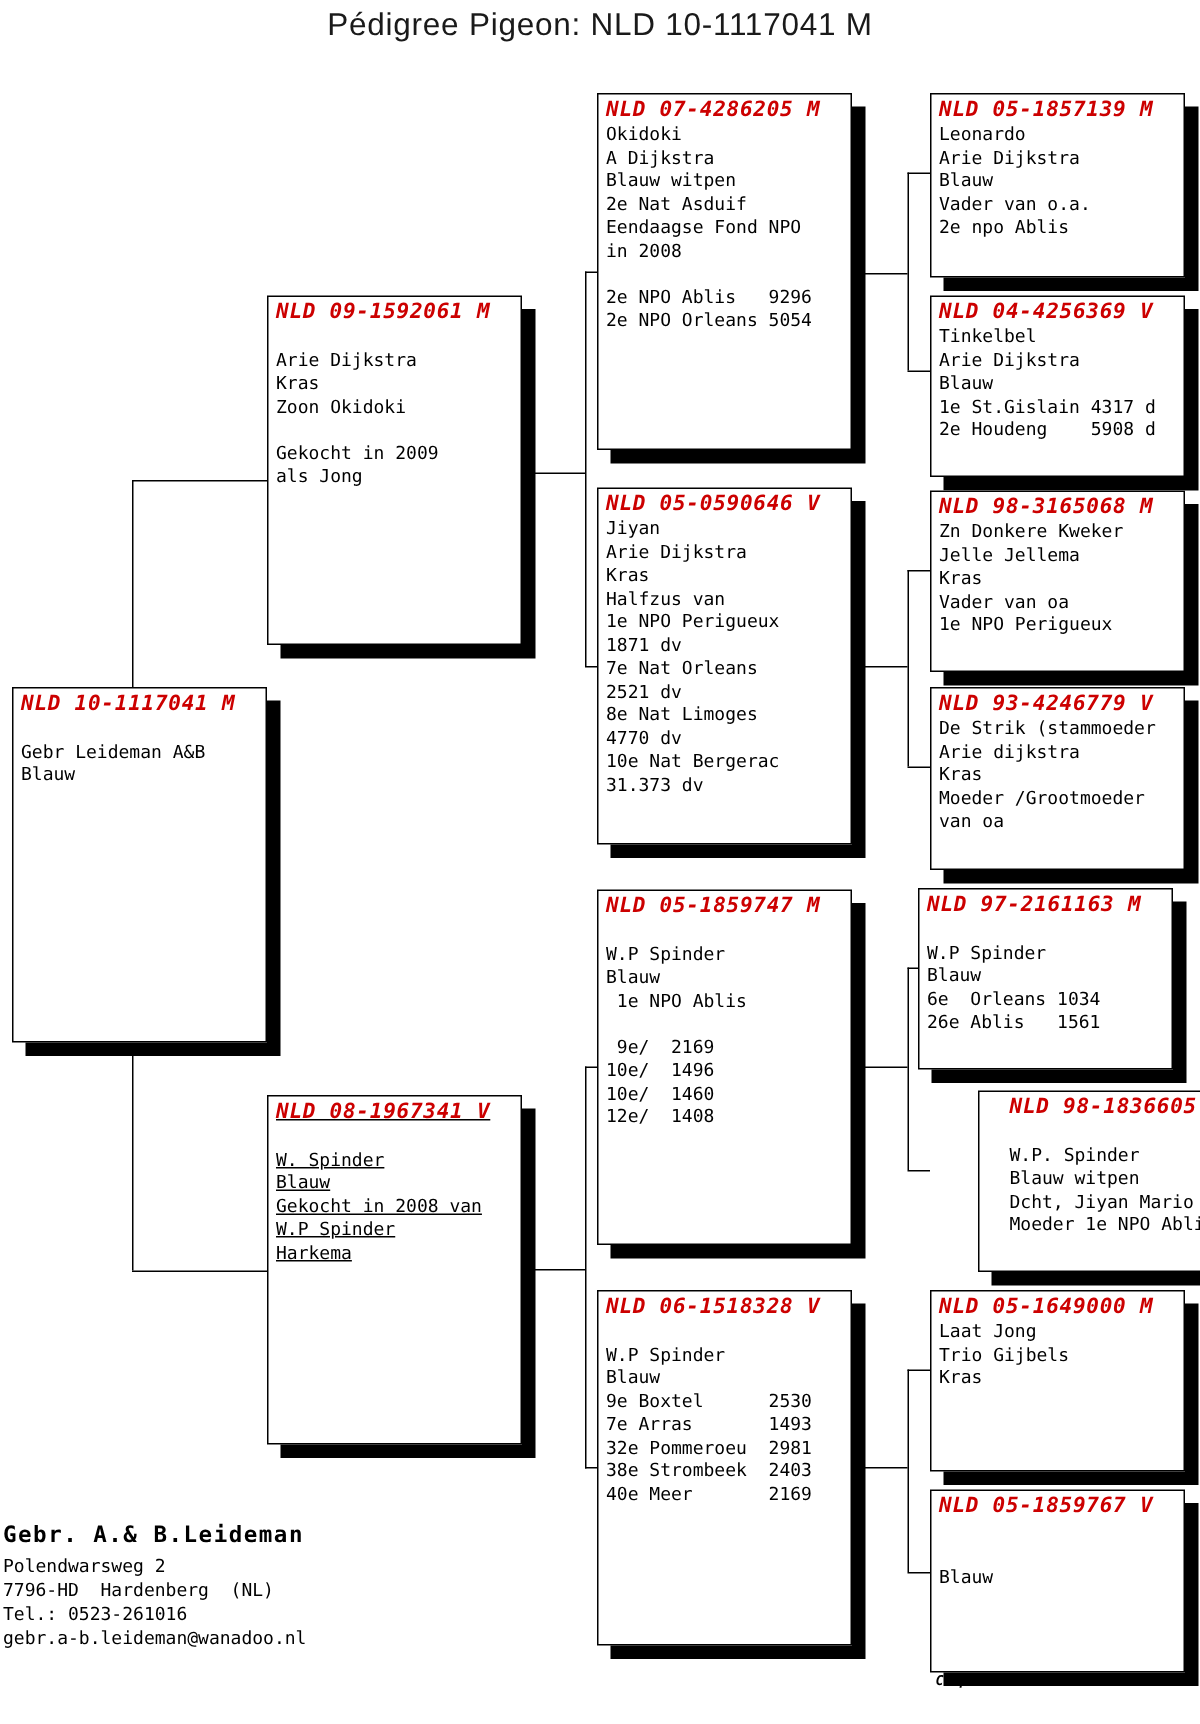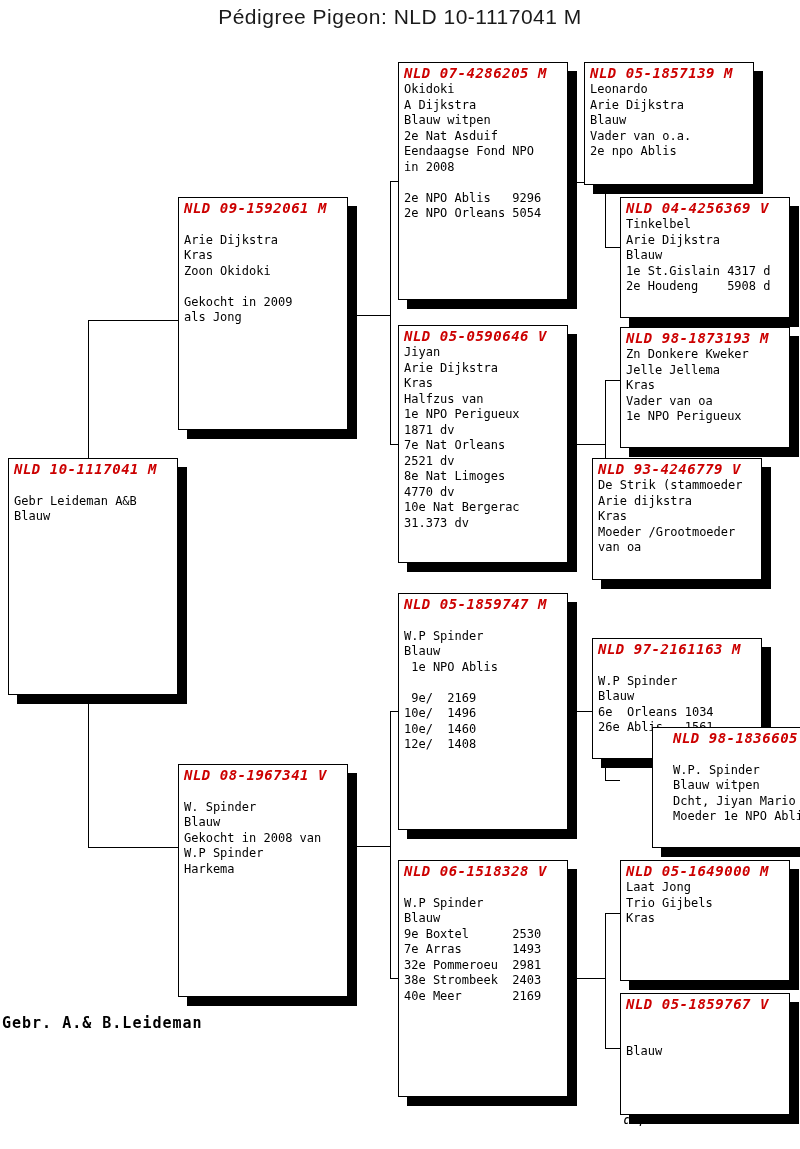--- a/index.html
+++ b/index.html
@@ -22,30 +22,30 @@
     font-size:14px; font-weight:bold; font-style:italic;
     color:var(--ring-red,#cc0000); white-space:pre; letter-spacing:0.5px;
     margin-bottom:1px;
   }
   .pbody { font-size:12px; line-height:15.5px; white-space:pre; color:#000; }
   .line { position:absolute; background:#000; z-index:1; }
 
   
   .subject { left:8px;   top:458px; height:237px; }
   .sire    { left:178px; top:197px; height:233px; }
-  .dam     { left:178px; top:764px; height:233px; }
+  .dam     { left:178px; top:730px; height:233px;text-decoration:underline; }
   .gp1 { left:398px; top:62px;  height:238px; }
   .gp2 { left:398px; top:325px; height:238px; }
   .gp3 { left:398px; top:593px; height:237px; }
   .gp4 { left:398px; top:860px; height:237px; }
-  .ggp1 { left:584px; top:62px;  height:123px; }
+  .ggp1 { left:620px; top:62px;  height:123px; }
   .ggp2 { left:620px; top:197px; height:121px; }
   .ggp3 { left:620px; top:327px; height:121px; }
-  .ggp4 { left:592px; top:458px; height:122px; }
-  .ggp5 { left:592px; top:592px; height:121px;margin-top:46px; }
+  .ggp4 { left:620px; top:458px; height:122px; }
+  .ggp5 { left:612px; top:592px; height:121px; }
   .ggp6 { left:652px; top:727px; height:121px;padding-left:20px; }
   .ggp7 { left:620px; top:860px; height:121px; }
   .ggp8 { left:620px; top:993px; height:122px; }
 
   .owner {
     position:absolute; left:2px; top:1014px; font-size:15px; font-weight:bold;
     letter-spacing:1px; color:#000; white-space:pre;
   }
   .addr {
     position:absolute; left:2px; top:1036px; font-size:12px; line-height:16px;
@@ -151,21 +151,21 @@
   </div>
   <div class="pbox ggp2">
     <div class="ring">NLD 04-4256369 V</div>
     <div class="pbody">Tinkelbel
 Arie Dijkstra
 Blauw
 1e St.Gislain 4317 d
 2e Houdeng    5908 d</div>
   </div>
   <div class="pbox ggp3">
-    <div class="ring">NLD 98-1873193 M</div>
+    <div class="ring">NLD 98-3165068 M</div>
     <div class="pbody">Zn Donkere Kweker
 Jelle Jellema
 Kras
 Vader van oa
 1e NPO Perigueux</div>
   </div>
   <div class="pbox ggp4">
     <div class="ring">NLD 93-4246779 V</div>
     <div class="pbody">De Strik (stammoeder
 Arie dijkstra
@@ -231,15 +231,19 @@
   <div class="line" style="left:605px;top:645px;width:1px;height:135px"></div>
   <div class="line" style="left:605px;top:645px;width:15px;height:1px"></div>
   <div class="line" style="left:605px;top:780px;width:15px;height:1px"></div>
 
   <div class="line" style="left:568px;top:978px;width:37px;height:1px"></div>
   <div class="line" style="left:605px;top:913px;width:1px;height:135px"></div>
   <div class="line" style="left:605px;top:913px;width:15px;height:1px"></div>
   <div class="line" style="left:605px;top:1048px;width:15px;height:1px"></div>
 
   <div class="owner">Gebr. A.&amp; B.Leideman</div>
+  <div class="addr">Polendwarsweg 2
+7796-HD  Hardenberg  (NL)
+Tel.: 0523-261016
+gebr.a-b.leideman@wanadoo.nl</div>
   <div class="watermark">Compuclub + Gebr. A.&amp; B.Leideman</div>
 
 </div>
 
 </body></html>

